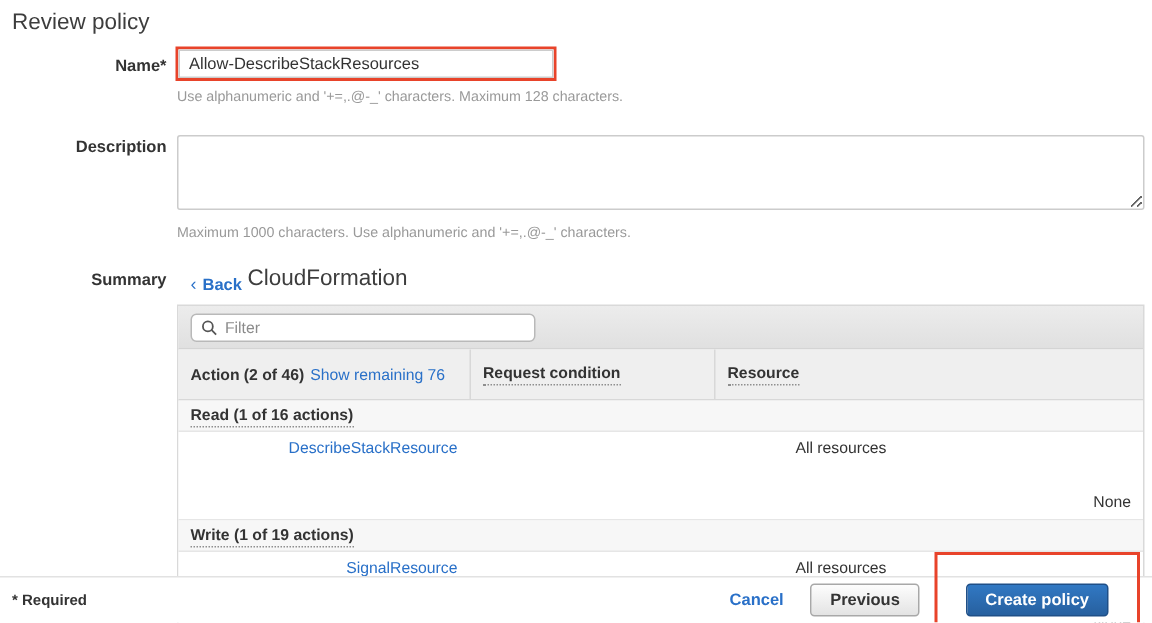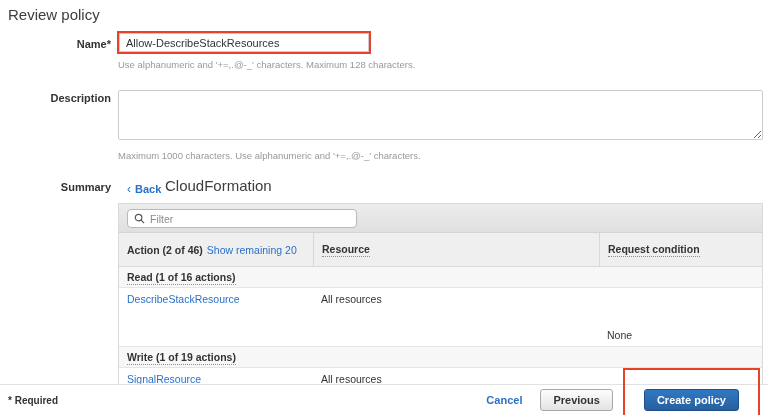--- a/index.html
+++ b/index.html
@@ -51,21 +51,21 @@
   .th { padding:0 8px; height:100%; display:flex; align-items:center; }
   .th-action { flex:0 0 194px; }
   .th-resource { flex:0 0 286px; border-left:1px solid #d8d8d8; }
   .th-condition { flex:1; border-left:1px solid #d8d8d8; }
   .dotted { border-bottom:1px dotted #8f8f8f; padding-bottom:1px; }
   .th-link { color:#2970c8; font-weight:normal; margin-left:4px; text-decoration:none; cursor:pointer; }
 
   .group-row { background:#f7f7f7; border-bottom:1px solid #e6e6e6; padding:4px 8px;
     font-weight:bold; color:#333; }
   .group-row span { border-bottom:1px dotted #8f8f8f; padding-bottom:1px; }
-  .data-row { display:flex; background:#fff; border-bottom:1px solid #e6e6e6; }
+  .data-row { display:flex; background:#fff; border-bottom:1px solid #e6e6e6;text-align:right; }
   .data-row:last-child { border-bottom:none; }
   .td { padding:5px 8px; }
   .td-action { flex:0 0 194px; }
   .td-resource { flex:0 0 286px; }
   .td-condition { flex:1;margin-top:36px; }
   .action-link { color:#2970c8; text-decoration:none; cursor:pointer; }
 
   
   .footer { position:absolute; left:0; right:0; bottom:0; height:31px; background:#fff;
     border-top:1px solid #e2e2e2; display:flex; align-items:center; padding:0 8px; }
@@ -111,27 +111,27 @@
           <circle cx="5" cy="5" r="3.6" fill="none" stroke="#555" stroke-width="1.3"></circle>
           <line x1="7.8" y1="7.8" x2="11" y2="11" stroke="#555" stroke-width="1.3"></line>
         </svg>
         <input type="text" placeholder="Filter" style="">
       </div>
     </div>
 
     <div class="thead">
       <div class="th th-action">
         <span>Action (2 of 46)</span>
-        <a class="th-link">Show remaining 20</a>
+        <a class="th-link">Show remaining 76</a>
+      </div>
+      <div class="th th-condition">
+        <span class="dotted">Request condition</span>
       </div>
       <div class="th th-resource">
         <span class="dotted">Resource</span>
-      </div>
-      <div class="th th-condition">
-        <span class="dotted">Request condition</span>
       </div>
     </div>
 
     <div class="group-row">
       <span>Read (1 of 16 actions)</span>
     </div>
     <div class="data-row">
       <div class="td td-action"><a class="action-link">DescribeStackResource</a></div>
       <div class="td td-resource">All resources</div>
       <div class="td td-condition">None</div>

